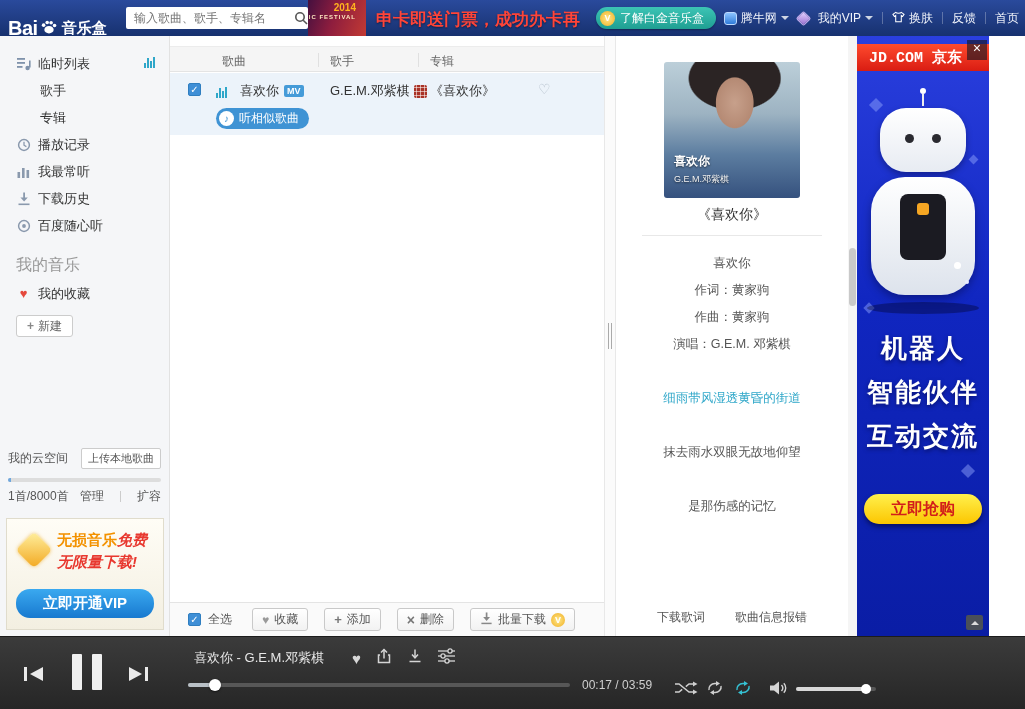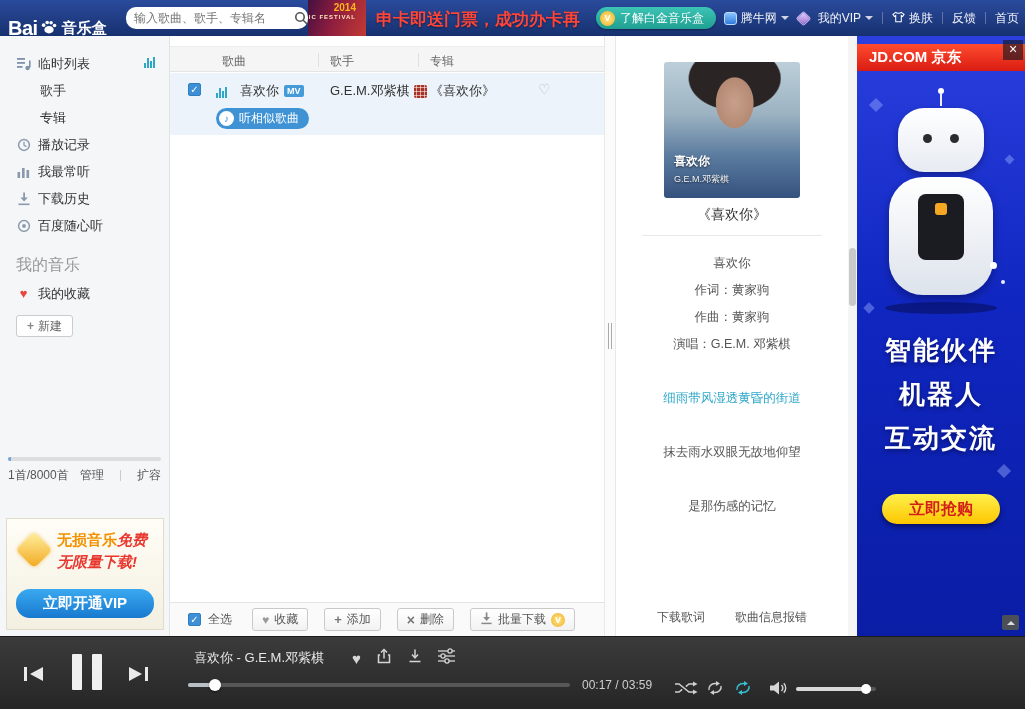--- a/index.html
+++ b/index.html
@@ -7,21 +7,21 @@
   .app { position:relative; width:1025px; height:709px; background:#fff; overflow:hidden; }
 
   
   .topbar { position:absolute; left:0; top:0; width:1025px; height:36px;
     background:linear-gradient(#2a4a9c, #17316f); z-index:10; }
   .logo { position:absolute; left:8px; top:5px; display:flex; align-items:center; color:#fff;margin-top:12px; }
   .logo-bai { font-size:20px; font-weight:bold; letter-spacing:-0.5px; }
   .paw { margin:0 2px; }
   .logo-suffix { font-size:15px; font-weight:bold; margin-left:2px; }
   .search-box { position:absolute; left:126px; top:7px; width:182px; height:22px;
-    background:#fff; border-radius:10px; display:flex; align-items:center; }
+    background:#fff; border-radius:2px; display:flex; align-items:center; }
   .search-box input { flex:1; border:none; outline:none; background:transparent;
     font-size:12px; color:#333; padding:0 4px 0 8px; font-family:"Liberation Sans",sans-serif; }
   .search-btn { width:24px; height:22px; display:flex; align-items:center; justify-content:center; cursor:pointer; }
   .tb-banner { position:absolute; left:308px; top:0; width:58px; height:36px;
     background:linear-gradient(110deg,#45103f 0%, #8e1d3e 45%, #c23a33 100%); overflow:hidden; }
   .tb-banner-l1 { position:absolute; left:-72px; top:2px; width:120px; color:#ffb41e;
     font-size:10px; font-weight:bold; text-align:right; }
   .tb-banner-l2 { position:absolute; left:-72px; top:14px; width:120px; color:#ffe9c0;
     font-size:6px; font-weight:bold; text-align:right; letter-spacing:1px; }
   .tb-promo-text { position:absolute; left:376px; top:8px; font-size:17px; font-weight:bold;
@@ -163,22 +163,22 @@
   .lyric.active { color:#2fa7c9; }
   .detail-footer { position:absolute; left:0; right:0; bottom:10px; display:flex;
     justify-content:center; gap:30px; font-size:12px; color:#555; }
   .detail-footer span { cursor:pointer; }
 
   .detail-scroll { position:absolute; left:848px; top:0; width:9px; height:600px; background:#f5f5f5; }
   .detail-scroll .handle { position:absolute; left:1px; top:212px; width:7px; height:58px;
     background:#c9c9c9; border-radius:4px; cursor:pointer; }
 
   
-  .adpane { position:absolute; left:857px; top:0; width:168px; height:600px;
-    background:linear-gradient(180deg,#2a3fde 0%, #1026c0 45%, #0a1da5 100%); overflow:hidden; }
+  .adpane { position:absolute; left:857px; top:0; width:132px; height:600px;
+    background:linear-gradient(180deg,#2a3fde 0%, #1026c0 45%, #0a1da5 100%); overflow:hidden;font-family:Liberation Mono, monospace; }
   .ad-header { position:absolute; left:0; right:0; top:8px; height:27px;
     background:linear-gradient(#ff4b2e,#d91c12); color:#fff; font-weight:bold; font-size:15px;
     display:flex; align-items:center; padding-left:12px; }
   .ad-close { position:absolute; top:4px; right:2px; width:20px; height:20px;
     background:rgba(25,25,35,.65); color:#fff; font-size:14px; line-height:19px;
     text-align:center; cursor:pointer; z-index:5; }
   .spark { position:absolute; width:10px; height:10px; background:rgba(150,170,255,.45);
     transform:rotate(45deg); }
   .robot { position:absolute; left:50%; top:52px; transform:translateX(-50%); }
   .antenna-tip { width:6px; height:6px; border-radius:50%; background:#fff; margin:0 auto; }
@@ -387,20 +387,24 @@
       <div class="side-item">
         <span class="s-ico fav-heart">♥</span>
         <span>我的收藏</span>
       </div>
       <div class="new-btn">
         <span class="plus">+</span>
         <span>新建</span>
       </div>
 
       <div class="cloud">
+        <div class="cloud-top">
+          <span class="cloud-title">我的云空间</span>
+          <span class="upload-btn">上传本地歌曲</span>
+        </div>
         <div class="cloud-bar">
           <div class="cloud-fill" style="width: 2%;"></div>
         </div>
         <div class="cloud-usage">
           <span>1首/8000首</span>
           <span class="cloud-links">
             <span>管理</span>
             <span class="v"></span>
             <span>扩容</span>
           </span>
@@ -539,22 +543,22 @@
           <div class="screen">
               <div class="appdot"></div>
             </div>
         </div>
         <div class="bot-shadow"></div>
       </div>
       <span class="trail1"></span>
       <span class="trail2"></span>
 
       <div class="ad-lines">
+        <div class="ad-line">机器人</div>
         <div class="ad-line">智能伙伴</div>
-        <div class="ad-line">机器人</div>
         <div class="ad-line">互动交流</div>
       </div>
 
       <div class="ad-cta">立即抢购</div>
 
       <div class="scroll-top">
           <i></i>
         </div>
     </aside>
   </div>

